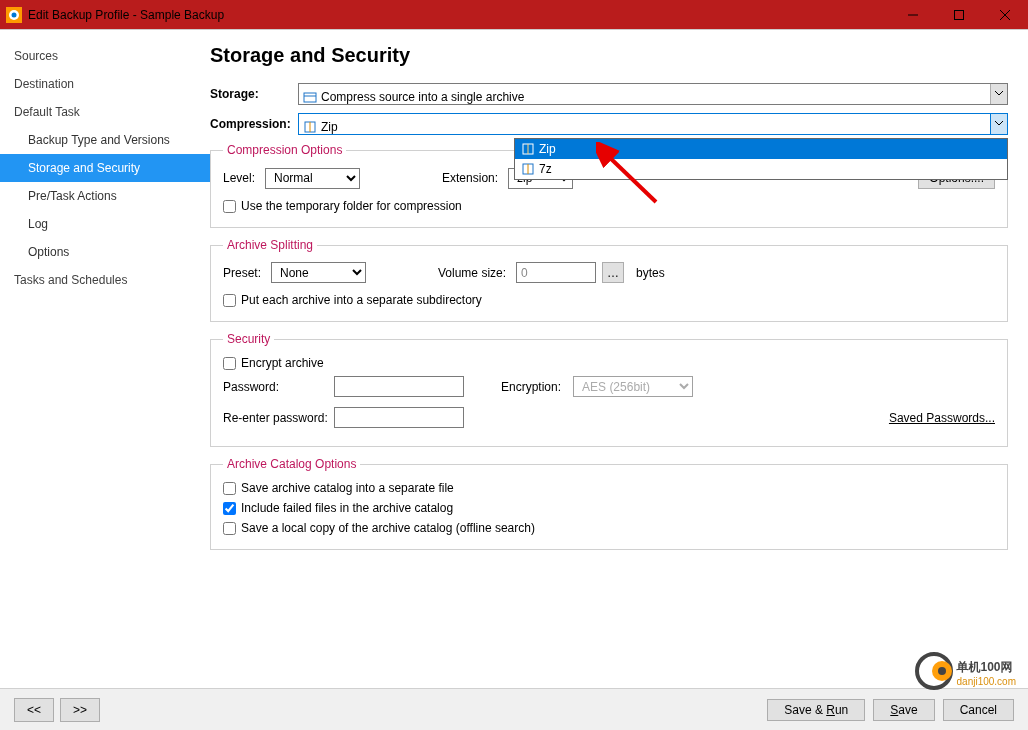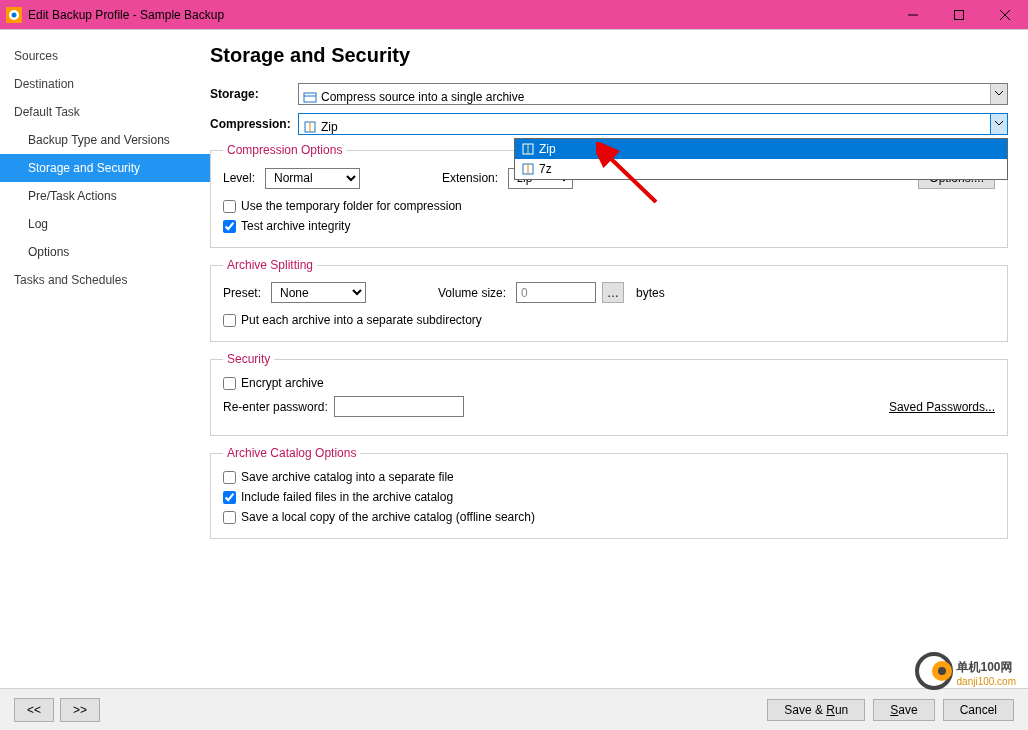--- a/index.html
+++ b/index.html
@@ -1,18 +1,18 @@
 <!DOCTYPE html>
 <html><head>
 <meta charset="utf-8">
 <style>
 * { box-sizing: border-box; margin: 0; padding: 0; font-family: "Segoe UI", Tahoma, sans-serif; font-size: 12px; }
 body { background: #fff; width: 1028px; height: 730px; position: relative; overflow: hidden; }
 
-.titlebar { height: 30px; background: #ec4899; border-bottom: 1px solid #ccc; display: flex; align-items: center; padding-left: 6px; }
+.titlebar { height: 30px; background: #b91c1c; border-bottom: 1px solid #ccc; display: flex; align-items: center; padding-left: 6px; }
 .titlebar .app-icon { width: 16px; height: 16px; margin-right: 6px; }
 .titlebar .title { flex: 1; color: #000; }
 .titlebar .win-btn { width: 46px; height: 30px; display: flex; align-items: center; justify-content: center; color: #000; }
 
 .container { display: flex; height: calc(100% - 30px - 42px); }
 .sidebar { width: 210px; padding-top: 12px; }
 .sidebar .item { padding: 7px 14px; color: #404040; cursor: pointer; }
 .sidebar .subitem { padding: 7px 14px 7px 28px; color: #333; cursor: pointer; }
 .sidebar .active { background: #2295f3; color: #fff; }
 
@@ -169,24 +169,20 @@
         <select class="simple"><option>Normal</option></select>
         <span style="width:70px"></span>
         <span class="flbl">Extension:</span>
         <select class="simple" style="width:65px"><option>zip</option></select>
         <button class="btn right">Options....</button>
       </div>
       <label class="chk">
           <input type="checkbox" style="">
           <span>Use the temporary folder for compression</span>
         </label>
-      <label class="chk">
-          <input type="checkbox" checked="" style="">
-          <span>Test archive integrity</span>
-        </label>
     </fieldset>
 
     <fieldset>
       <legend>Archive Splitting</legend>
       <div class="fs-row">
         <span class="flbl">Preset:</span>
         <select class="simple"><option>None</option></select>
         <span style="width:60px"></span>
         <span class="flbl">Volume size:</span>
         <input class="simple disabled" disabled="" style="width: 80px;" value="0">
@@ -198,20 +194,27 @@
           <span>Put each archive into a separate subdirectory</span>
         </label>
     </fieldset>
 
     <fieldset>
       <legend>Security</legend>
       <label class="chk">
           <input type="checkbox" style="">
           <span>Encrypt archive</span>
         </label>
+      <div class="fs-row">
+        <span style="width:105px">Password:</span>
+        <input class="simple disabled" disabled="" style="">
+        <span style="width:25px"></span>
+        <span>Encryption:</span>
+        <select class="simple disabled" disabled="" style="width:120px;margin-left:6px"><option>AES (256bit)</option></select>
+      </div>
       <div class="fs-row">
         <span style="width:105px">Re-enter password:</span>
         <input class="simple disabled" disabled="" style="">
         <span class="right link">Saved Passwords...</span>
       </div>
     </fieldset>
 
     <fieldset>
       <legend>Archive Catalog Options</legend>
       <label class="chk">

